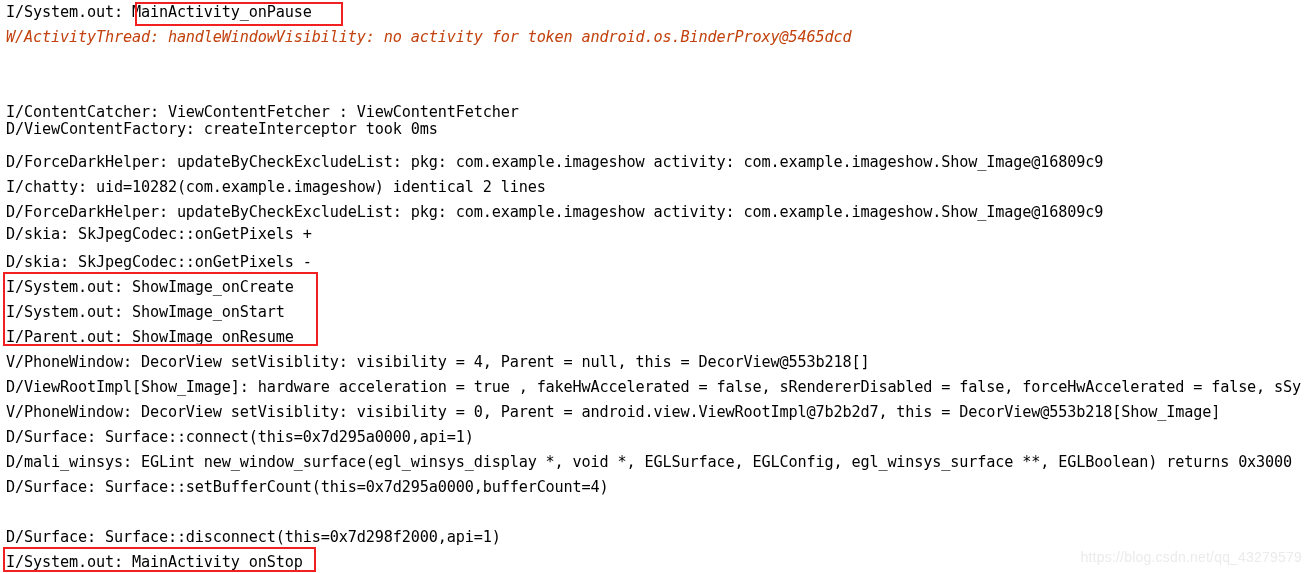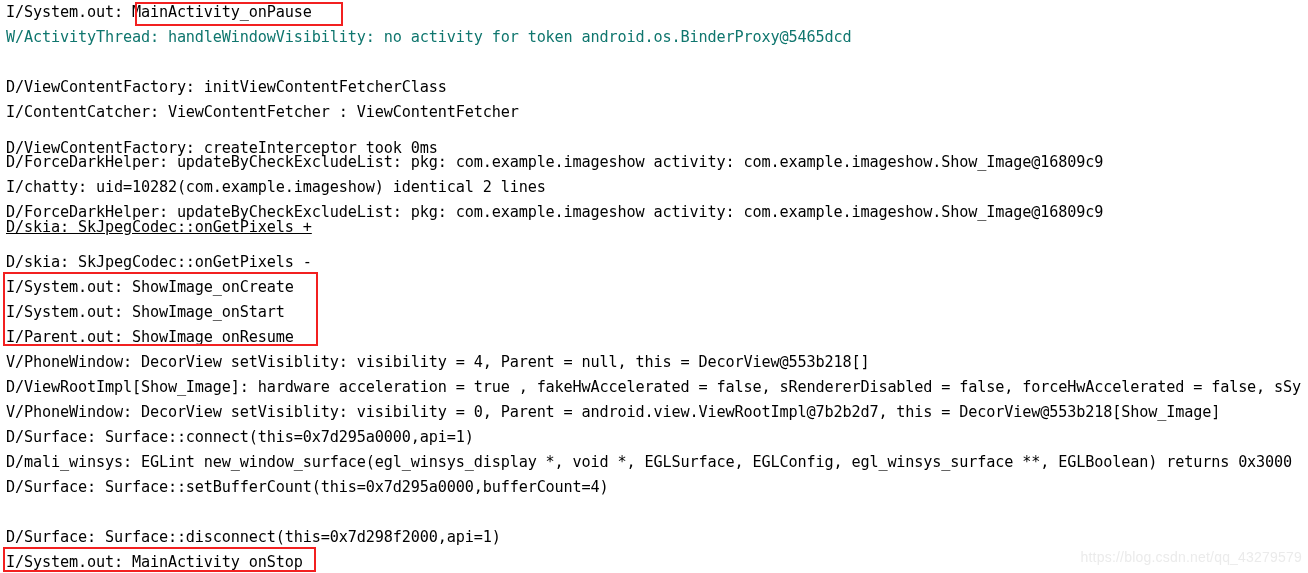--- a/index.html
+++ b/index.html
@@ -32,21 +32,22 @@
     left: 6px;
     height: 25px;
     line-height: 25px;
     white-space: pre;
     font-size: 15.2px;
     font-family: "DejaVu Sans Mono", "Liberation Mono", monospace;
     letter-spacing: -0.15px;
     color: #000000;
   }
   .log-line.lvl-W {
-    color: #0f766e;
+    color: #c2410c;
+    font-style: italic;
   }
   .highlight-box {
     position: absolute;
     border: 2px solid #f22020;
     box-sizing: border-box;
     background: transparent;
     pointer-events: none;
   }
   .watermark {
     position: absolute;
@@ -60,27 +61,26 @@
   }
 </style>
 </head>
 <body>
 
 <div id="logcat-root">
 
   <div class="log-lines">
       <div class="log-line lvl-I" style="top: 0px;">I/System.out: MainActivity_onPause</div>
       <div class="log-line lvl-W" style="top: 25px;">W/ActivityThread: handleWindowVisibility: no activity for token android.os.BinderProxy@5465dcd</div>
-      <div class="log-line lvl-D" style="top: 75px;">D/ViewContentFactory: initViewContentFetcherClass</div>
       <div class="log-line lvl-I" style="top: 100px;">I/ContentCatcher: ViewContentFetcher : ViewContentFetcher</div>
-      <div class="log-line lvl-D" style="top: 136px;">D/ViewContentFactory: createInterceptor took 0ms</div>
+      <div class="log-line lvl-D" style="top: 117px;">D/ViewContentFactory: createInterceptor took 0ms</div>
       <div class="log-line lvl-D" style="top: 150px;">D/ForceDarkHelper: updateByCheckExcludeList: pkg: com.example.imageshow activity: com.example.imageshow.Show_Image@16809c9</div>
       <div class="log-line lvl-I" style="top: 175px;">I/chatty: uid=10282(com.example.imageshow) identical 2 lines</div>
       <div class="log-line lvl-D" style="top: 200px;">D/ForceDarkHelper: updateByCheckExcludeList: pkg: com.example.imageshow activity: com.example.imageshow.Show_Image@16809c9</div>
-      <div class="log-line lvl-D" style="top: 215px; text-decoration: underline;">D/skia: SkJpegCodec::onGetPixels +</div>
+      <div class="log-line lvl-D" style="top: 222px;">D/skia: SkJpegCodec::onGetPixels +</div>
       <div class="log-line lvl-D" style="top: 250px;">D/skia: SkJpegCodec::onGetPixels -</div>
       <div class="log-line lvl-I" style="top: 275px; text-align: center;">I/System.out: ShowImage_onCreate</div>
       <div class="log-line lvl-I" style="top: 300px;">I/System.out: ShowImage_onStart</div>
       <div class="log-line lvl-I" style="top: 325px;">I/Parent.out: ShowImage_onResume</div>
       <div class="log-line lvl-V" style="top: 350px;">V/PhoneWindow: DecorView setVisiblity: visibility = 4, Parent = null, this = DecorView@553b218[]</div>
       <div class="log-line lvl-D" style="top: 375px;">D/ViewRootImpl[Show_Image]: hardware acceleration = true , fakeHwAccelerated = false, sRendererDisabled = false, forceHwAccelerated = false, sSy</div>
       <div class="log-line lvl-V" style="top: 400px;">V/PhoneWindow: DecorView setVisiblity: visibility = 0, Parent = android.view.ViewRootImpl@7b2b2d7, this = DecorView@553b218[Show_Image]</div>
       <div class="log-line lvl-D" style="top: 425px;">D/Surface: Surface::connect(this=0x7d295a0000,api=1)</div>
       <div class="log-line lvl-D" style="top: 450px;">D/mali_winsys: EGLint new_window_surface(egl_winsys_display *, void *, EGLSurface, EGLConfig, egl_winsys_surface **, EGLBoolean) returns 0x3000</div>
       <div class="log-line lvl-D" style="top: 475px;">D/Surface: Surface::setBufferCount(this=0x7d295a0000,bufferCount=4)</div>

